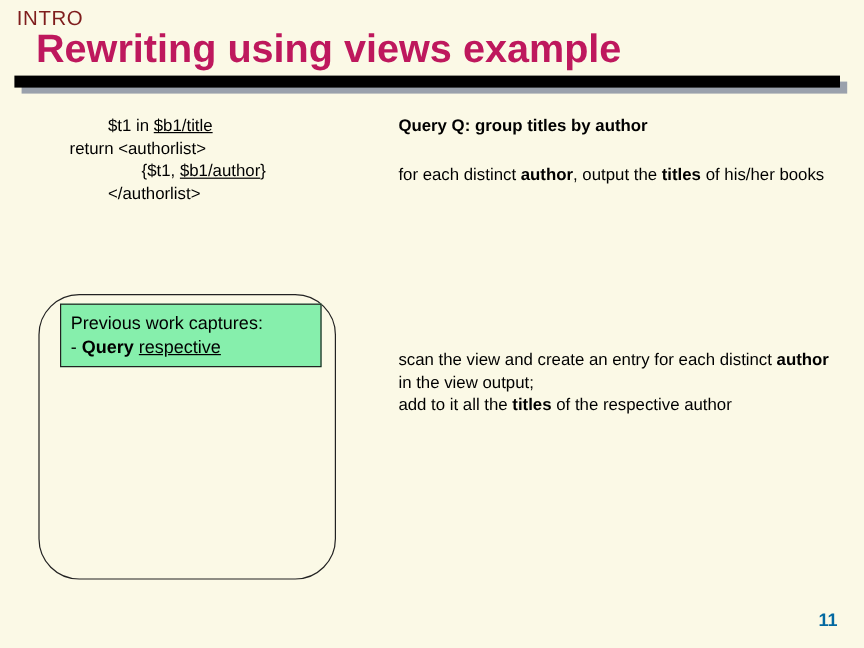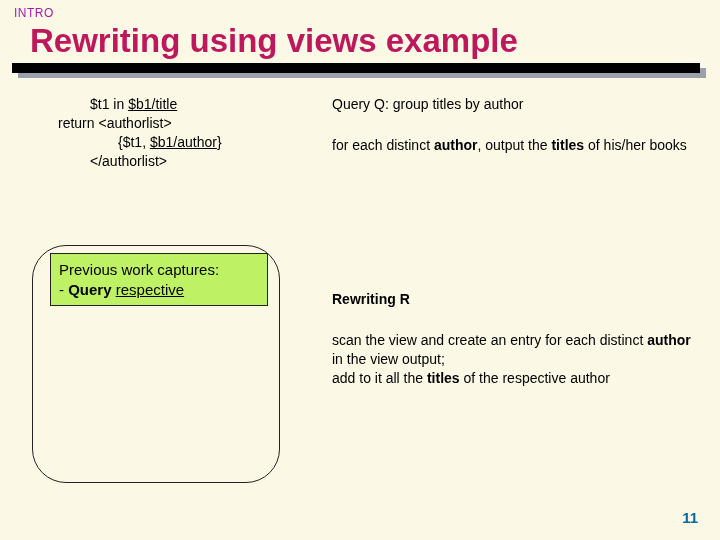--- a/index.html
+++ b/index.html
@@ -8,23 +8,23 @@
     height: 540px;
     background: #fbf9e6;
     font-family: Arial, Helvetica, sans-serif;
     position: relative;
     overflow: hidden;
   }
   .section-header {
     position: absolute;
     top: 6px;
     left: 14px;
-    font-size: 12px;
+    font-size: 17px;
     letter-spacing: 0.5px;
-    color: #a21caf;
+    color: #7f1d1d;
   }
   .title {
     position: absolute;
     top: 22px;
     left: 30px;
     font-size: 33px;
     font-weight: bold;
     color: #be185d;
   }
   .title-rule-shadow {
@@ -59,42 +59,42 @@
   .u { text-decoration: underline; }
   .right-col {
     position: absolute;
     top: 95px;
     left: 332px;
     width: 360px;
     font-size: 14px;
     line-height: 1.35;
     color: #000;
   }
-  .right-col .q-head { font-weight: normal; margin-bottom: 22px; }
+  .right-col .q-head { font-weight: bold; margin-bottom: 22px; }
   .right-col .q-body { }
   .r-block { position: absolute; top: 290px; left: 332px; width: 360px; font-size: 14px; line-height: 1.35; color: #000; }
   .r-head { font-weight: bold; margin-bottom: 22px; }
   .round-box {
     position: absolute;
     top: 245px;
     left: 32px;
     width: 248px;
     height: 238px;
     border: 1px solid #222;
     border-radius: 34px;
     background: transparent;
   }
   .prev-box {
     position: absolute;
     top: 253px;
     left: 50px;
     width: 218px;
     padding: 6px 8px;
     border: 1px solid #222;
-    background: #bef264;
+    background: #86efac;
     font-size: 15px;
     line-height: 1.3;
   }
   .page-num {
     position: absolute;
     bottom: 14px;
     right: 22px;
     font-size: 15px;
     color: #0369a1;
     font-weight: bold;
@@ -122,21 +122,20 @@
 </div>
 
 <div class="right-col">
   <div class="q-head">Query Q: group titles by author</div>
   <div class="q-body">
     <span>for each distinct </span><span class="b">author</span><span>, output the </span><span class="b">titles</span><span> of his/her books</span>
   </div>
 </div>
 
 <div class="r-block">
-  <div class="r-head">Rewriting R</div>
   <div>
     <span>scan the view and create an entry for each distinct </span><span class="b">author</span><span> in the view output;</span>
   </div>
   <div>
     <span>add to it all the </span><span class="b">titles</span><span> of the respective author</span>
   </div>
 </div>
 
 <div class="round-box"></div>
 

